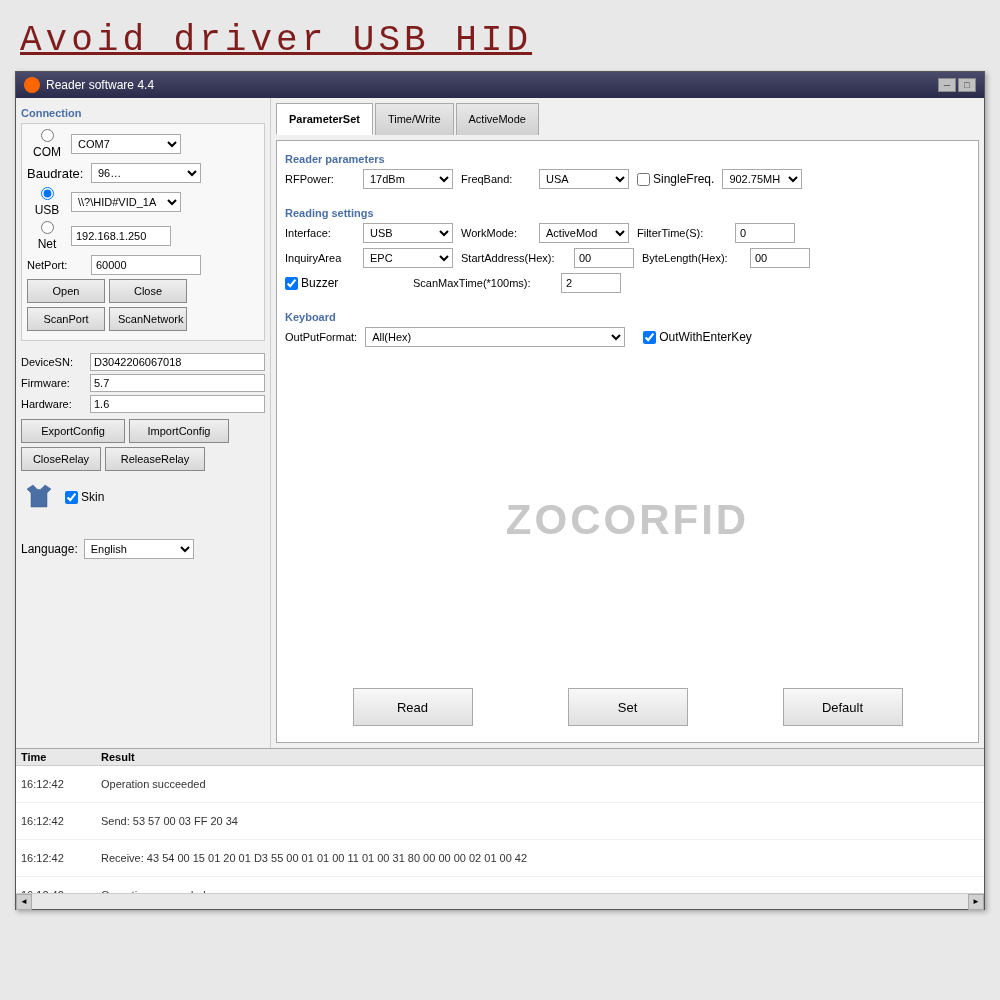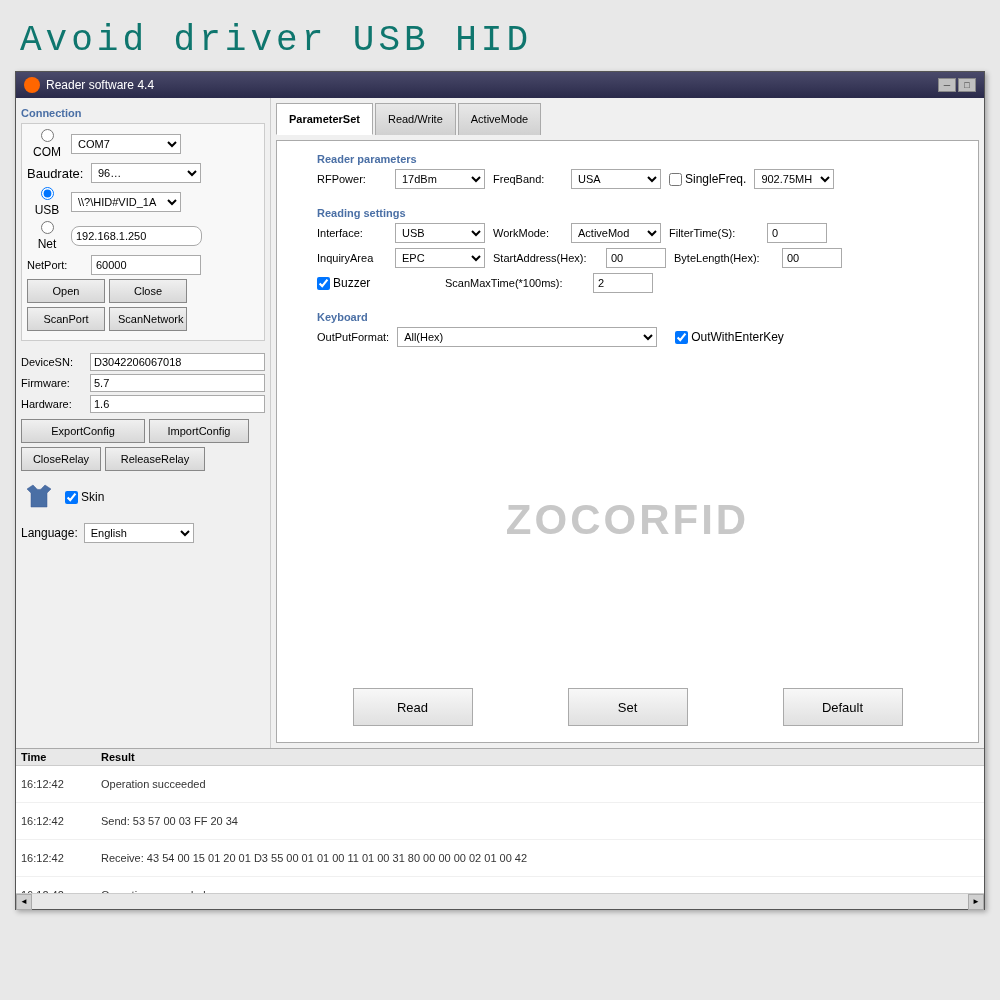--- a/index.html
+++ b/index.html
@@ -9,23 +9,24 @@
       font-size: 12px;
       width: 1000px;
       height: 1000px;
       overflow: hidden;
     }
 
     .top-text {
       font-family: 'Courier New', monospace;
       font-size: 36px;
       font-weight: 300;
-      color: #0f766e;
+      color: #7f1d1d;
       padding: 20px 20px 10px 20px;
       letter-spacing: 4px;
+      text-decoration: underline;
     }
 
     .window {
       margin: 0 15px;
       border: 1px solid #555;
       background: #f0f0f0;
       box-shadow: 2px 2px 5px rgba(0,0,0,0.3);
     }
 
     .title-bar {
@@ -179,21 +180,21 @@
       display: flex;
       align-items: center;
       gap: 8px;
       margin-top: 8px;
     }
 
     .language-row {
       display: flex;
       align-items: center;
       gap: 6px;
-      margin-top: 8px;
+      margin-top: 24px;
     }
 
     
     .right-panel {
       flex: 1;
       background: #f0f0f0;
       padding: 5px;
       display: flex;
       flex-direction: column;
     }
@@ -223,21 +224,20 @@
       border: 1px solid #aaa;
       background: white;
       flex: 1;
       padding: 8px;
       display: flex;
       flex-direction: column;
     }
 
     .params-section {
       margin-bottom: 8px;
-      margin-left: 32px;
     }
 
     .param-row {
       display: flex;
       align-items: center;
       margin-bottom: 5px;
       gap: 8px;
       flex-wrap: wrap;
     }
 
@@ -409,21 +409,21 @@
             <select class="dropdown" style="width:110px">
               <option>\\?\HID#VID_1A</option>
             </select>
           </div>
 
           <div class="row">
             <label class="radio-label">
               <input type="radio" name="conn" style="">
               <span>Net</span>
             </label>
-            <input type="text" class="text-input" style="width: 131px; border-radius: 8px;" value="192.168.1.250">
+            <input type="text" class="text-input" style="width: 100px;" value="192.168.1.250">
           </div>
 
           <div class="row">
             <span style="min-width:60px;font-size:11px">NetPort:</span>
             <input type="text" class="text-input" style="width: 110px;" value="60000">
           </div>
 
           <div class="row">
             <button class="btn btn-med">Open</button>
             <button class="btn btn-med">Close</button>
@@ -444,21 +444,21 @@
             <span class="info-label">Firmware:</span>
             <div class="info-value">5.7</div>
           </div>
           <div class="info-row">
             <span class="info-label">Hardware:</span>
             <div class="info-value">1.6</div>
           </div>
         </div>
 
         <div class="row" style="margin-top:6px">
-          <button class="btn" style="width:124px">ExportConfig</button>
+          <button class="btn" style="width:104px">ExportConfig</button>
           <button class="btn" style="width:100px">ImportConfig</button>
         </div>
 
         <div class="row" style="margin-top:4px">
           <button class="btn" style="width:80px">CloseRelay</button>
           <button class="btn" style="width:100px">ReleaseRelay</button>
         </div>
 
         <div class="skin-row">
           <svg width="36" height="36" viewBox="0 0 36 36">
@@ -476,21 +476,21 @@
             <option>English</option>
           </select>
         </div>
 
       </div>
 
       <div class="right-panel">
 
         <div class="tabs">
           <div class="tab active">ParameterSet</div>
-          <div class="tab">Read/Write</div>
+          <div class="tab">Time/Write</div>
           <div class="tab">ActiveMode</div>
         </div>
 
         <div class="tab-content">
 
           <div class="params-section">
             <div class="section-label">Reader parameters</div>
 
             <div class="param-row">
               <span class="param-label">RFPower:</span>

